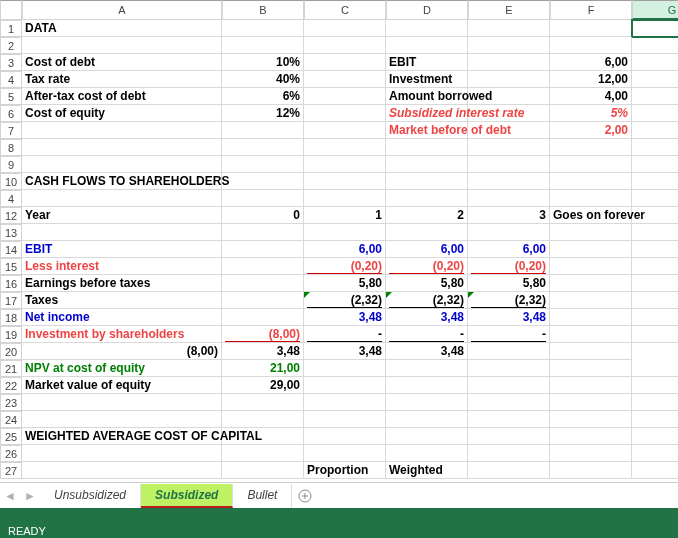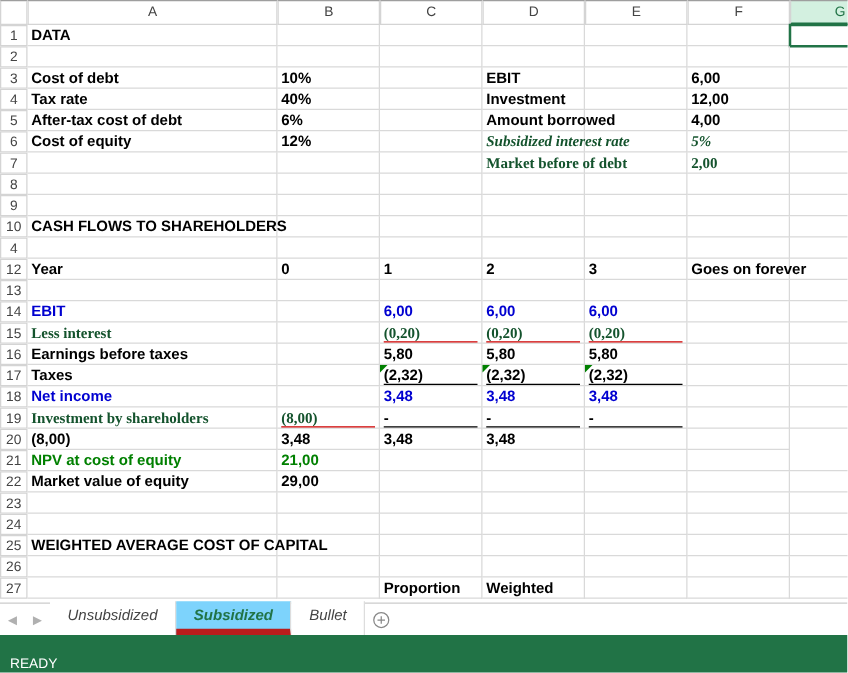--- a/index.html
+++ b/index.html
@@ -38,24 +38,24 @@
     height: 17px;
     border-right: 1px solid #d9d9d9;
     border-bottom: 1px solid #d9d9d9;
     padding: 0 3px;
     display: flex;
     align-items: center;
     white-space: nowrap;
     overflow: visible;
     position: relative;
   }
-  .cell.r { }
+  .cell.r { justify-content: flex-end; }
   .bold { font-weight: bold; }
   .blue { color: #0000d0; }
-  .red { color: #14532d; font-family: Liberation Serif, serif; }
+  .red { color: #ef4444; }
   .italic { font-style: italic; }
   .green { color: #008000; }
   .ur { position: relative; }
   .ur::after { content:""; position:absolute; left:3px; right:3px; bottom:0; border-bottom:1px solid #d00000; }
   .ub { position: relative; }
   .ub::after { content:""; position:absolute; left:3px; right:3px; bottom:0; border-bottom:1px solid #000; }
   .tri::before {
     content:""; position:absolute; top:0; left:0;
     border-top:6px solid #008000; border-right:6px solid transparent;
   }
@@ -68,21 +68,21 @@
   .tabs {
     position: absolute; left: 0; right: 0; top: 482px; height: 26px;
     background: #fff; border-top: 1px solid #ccc;
     display: flex; align-items: center; font-size: 12px;
   }
   .tabs .navbtn { width: 20px; text-align: center; color: #b0b0b0; user-select:none; }
   .tab {
     padding: 4px 14px; border-right: 1px solid #ddd; color: #444;
     background: #fff; cursor: pointer;
   }
-  .tab.active { border-bottom: 8px solid #b91c1c; color: #217346; font-weight: bold; background: #7dd3fc; }
+  .tab.active { border-bottom: 2px solid #b91c1c; color: #217346; font-weight: bold; background: #bef264; }
   .addtab { width: 26px; text-align: center; color: #666; }
   .addtab svg { vertical-align: middle; }
 
   .status {
     position: absolute; left:0; right:0; top: 508px; height: 45px;
     background: #217346; color: #fff; font-size: 11px;
     display: flex; align-items: center; padding: 0 8px;
   }
 </style>
 </head>

